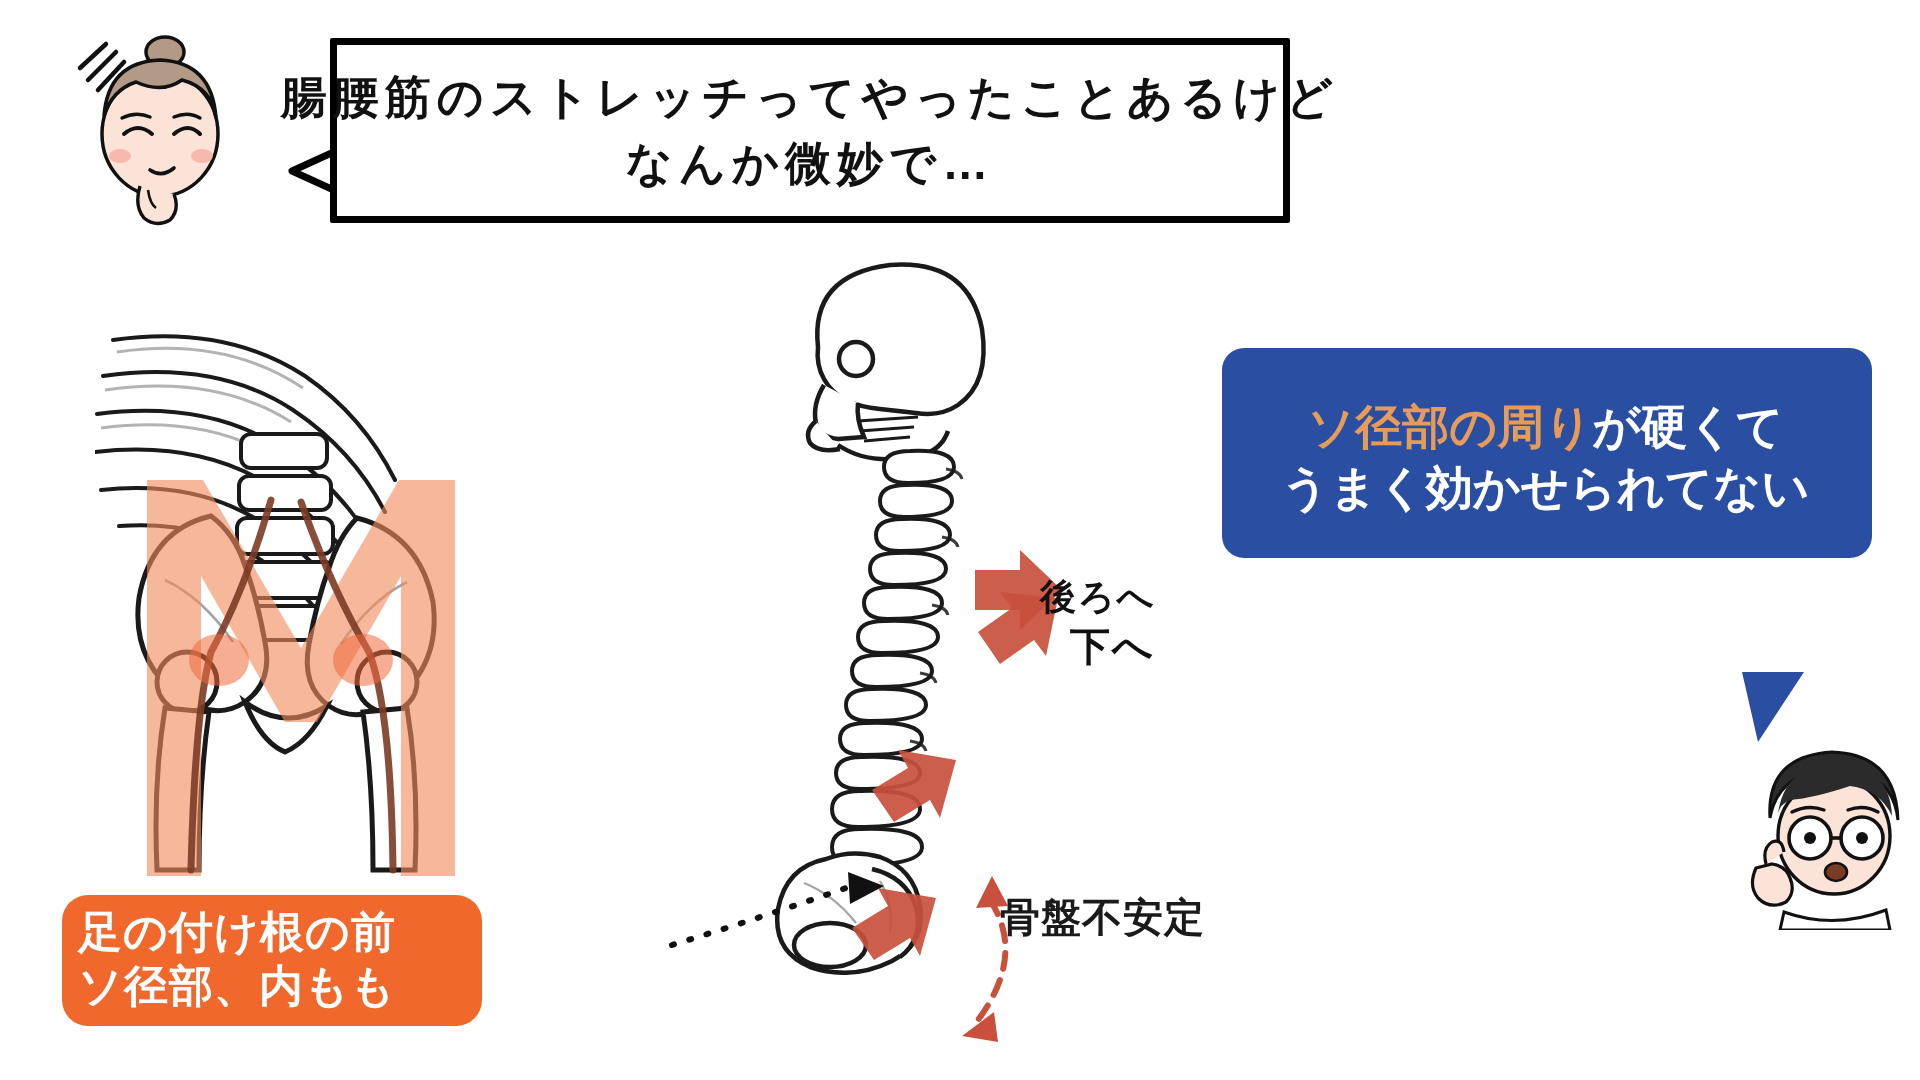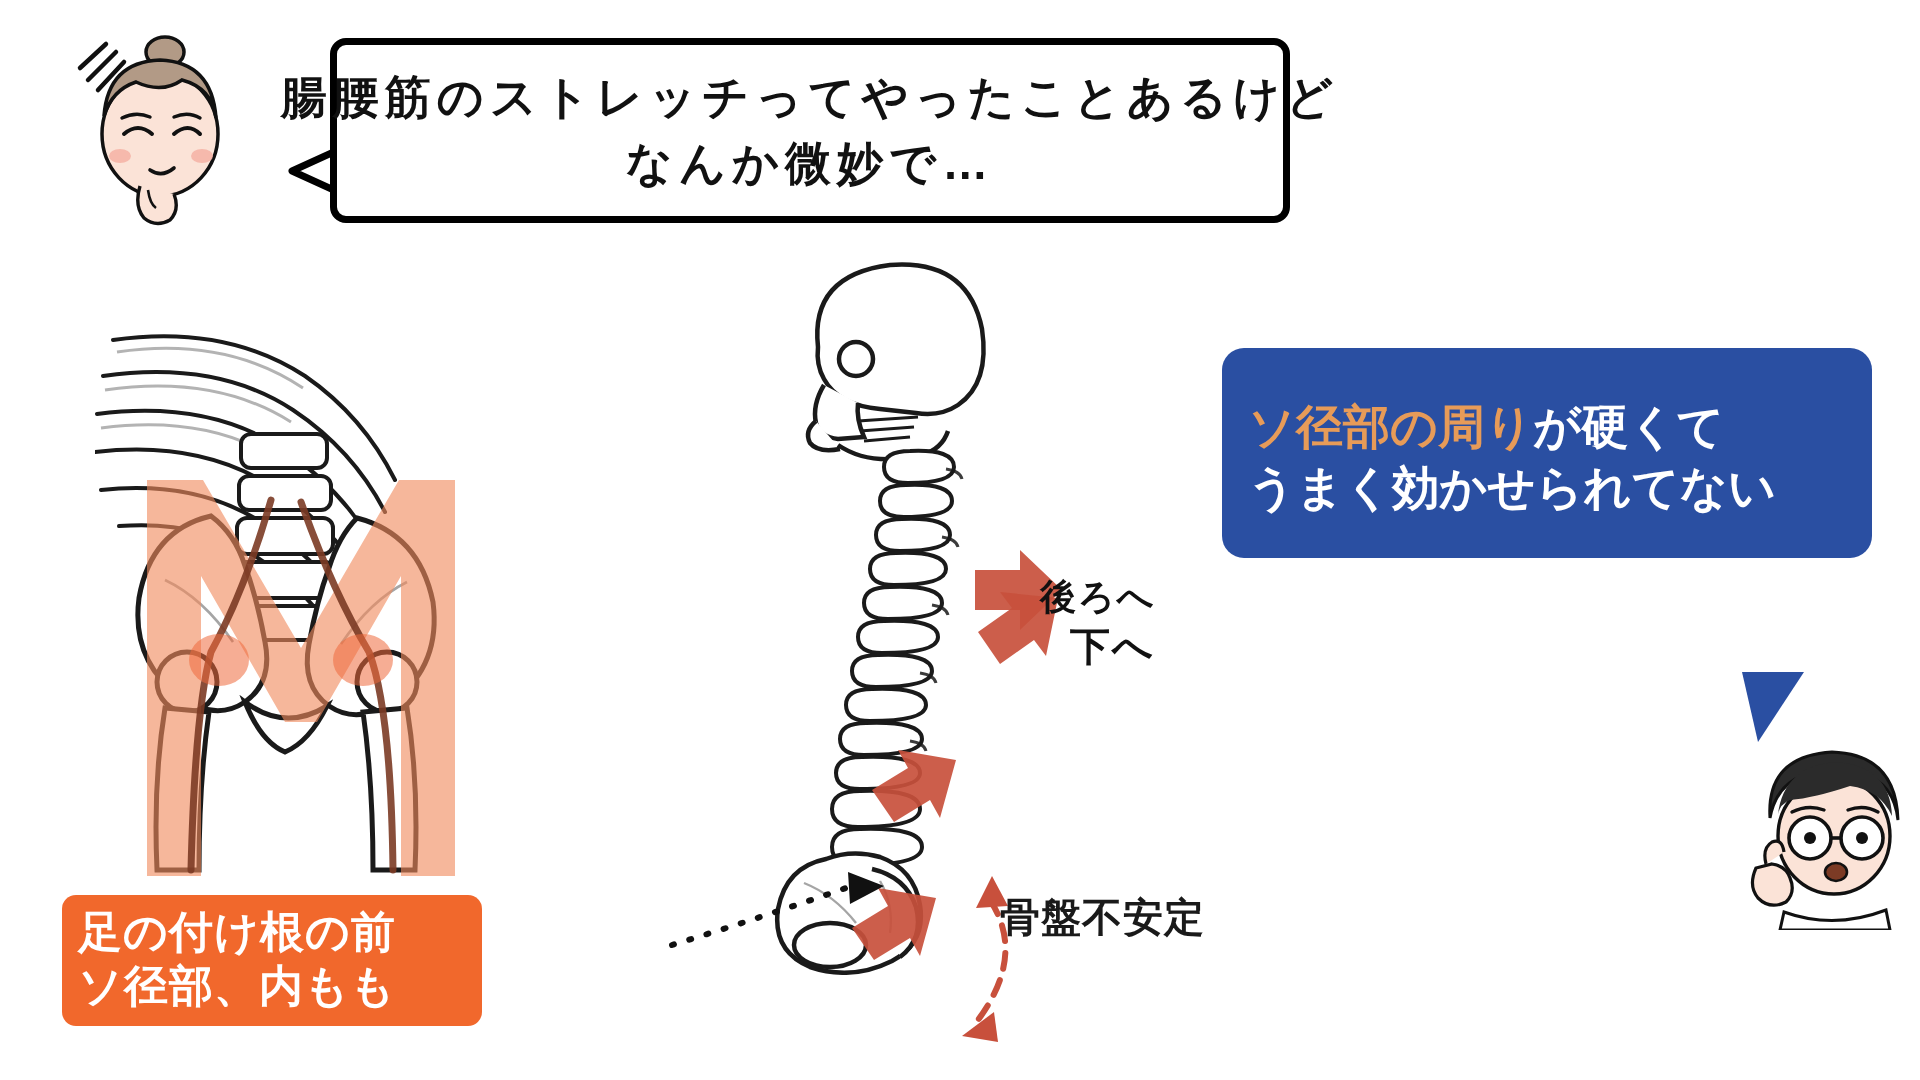--- a/index.html
+++ b/index.html
@@ -18,21 +18,21 @@
     width: 1920px; height: 1080px;
     background: #ffffff;
   }
 
   
   .speech-bubble {
     position: absolute;
     left: 330px; top: 38px;
     width: 960px; height: 185px;
     border: 7px solid #000000;
-    border-radius: 16px;
+    border-radius: 2px;
     background: #ffffff;
     box-sizing: border-box;
     display: flex;
     flex-direction: column;
     justify-content: center;
     align-items: center;
     padding: 6px 24px;
   }
   .speech-line {
     font-size: 46px;
@@ -108,21 +108,21 @@
     white-space: nowrap;
   }
 
   
   .orange-box {
     position: absolute;
     left: 62px; top: 895px;
     width: 420px;
     background: #f26party;
     background: #f1682c;
-    border-radius: 14px;
+    border-radius: 26px;
     padding: 10px 16px 14px 16px;
     box-sizing: border-box;
   }
   .orange-line {
     font-size: 44px;
     font-weight: 700;
     color: #ffffff;
     line-height: 1.22;
     letter-spacing: 1px;
     white-space: nowrap;
@@ -131,20 +131,21 @@
 
   
   .blue-box {
     position: absolute;
     left: 1222px; top: 348px;
     width: 650px;
     background: #2a4fa2;
     border-radius: 22px;
     padding: 48px 29px 40px 26px;
     box-sizing: border-box;
+    text-align: center;
   }
   .blue-line {
     font-size: 47px;
     font-weight: 700;
     color: #ffffff;
     line-height: 1.30;
     letter-spacing: 0px;
     white-space: nowrap;
   }
   .blue-hl { color: #e79b58; }

